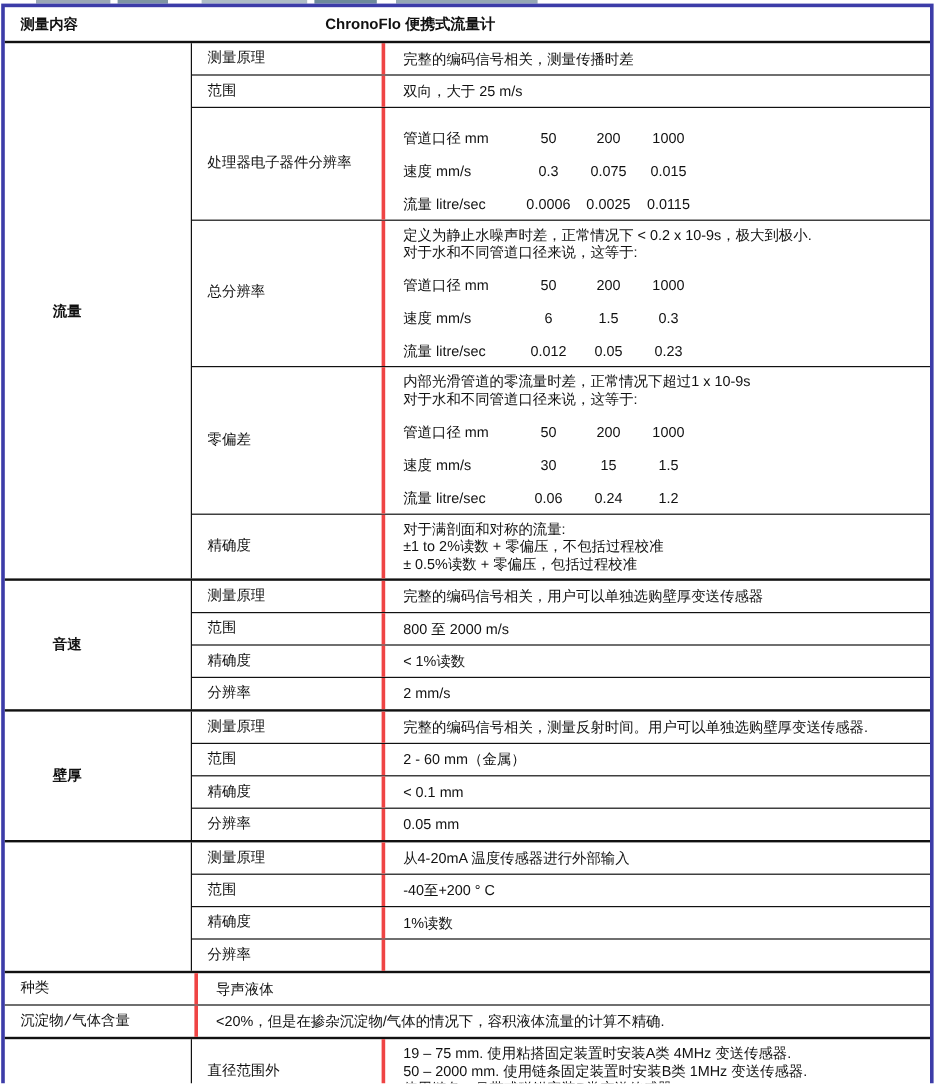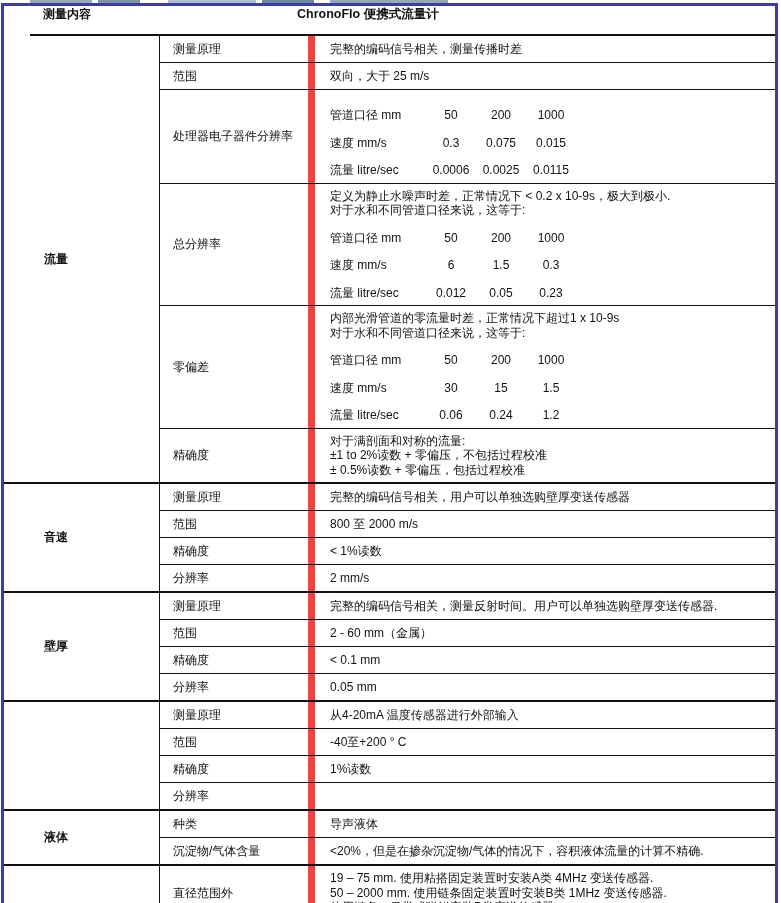--- a/index.html
+++ b/index.html
@@ -7,33 +7,33 @@
         font-family:"Liberation Sans","DejaVu Sans",sans-serif;font-size:12px;color:#111;}
   
   .artifact{position:absolute;top:0;height:4px;}
   .a1{left:30px;width:62px;background:#9aa7b5;}
   .a2{left:98px;width:42px;background:#7e95a3;}
   .a3{left:168px;width:88px;background:#aebdc6;}
   .a4{left:262px;width:52px;background:#6d8a9b;}
   .a5{left:330px;width:118px;background:#95a8b4;}
   .tbl{position:absolute;left:1px;top:3px;width:771px;min-height:888px;
        border:3px solid var(--accent,#3c3ca8);background:#fff;}
-  .hrow{position:relative;display:flex;min-height:28px;
-        border-bottom:2px solid #111;font-weight:bold;margin-left:26px;}
+  .hrow{position:relative;display:flex;align-items:center;min-height:28px;
+        border-bottom:2px solid #111;font-weight:bold;}
   .hcol1{padding-left:13px;}
   .htitle{position:absolute;left:267px;font-size:12.5px;}
   .group{display:flex;border-bottom:2px solid #111;}
   .group:last-child{border-bottom:none;}
   .glabel{width:115px;min-width:115px;border-right:1px solid #111;
           display:flex;align-items:center;padding-left:12px;font-weight:bold;margin-left:28px;}
   .grows{flex:1;display:flex;flex-direction:column;}
   .prow{display:flex;border-bottom:1px solid #111;}
   .prow:last-child{border-bottom:none;}
-  .pname{width:133px;min-width:133px;border-right:7px solid #ef4444;
-         display:flex;align-items:center;padding:4px 2px 4px 13px;line-height:14px;}
+  .pname{width:133px;min-width:133px;border-right:3px solid #ef4444;
+         display:flex;align-items:center;padding:4px 12px 4px 13px;line-height:14px;font-family:Liberation Mono, monospace;}
   .pval{flex:1;display:flex;align-items:center;padding:4px 8px 4px 15px;line-height:16px;}
   .prow.simple{min-height:26px;}
   .prow.multi .pval{display:block;padding-top:5px;padding-bottom:5px;line-height:14.5px;}
   .lines{white-space:pre-line;line-height:14.5px;}
   .trow{line-height:14.5px;white-space:nowrap;margin-top:13px;}
   .tl{display:inline-block;width:96px;}
   .tc{display:inline-block;width:50px;text-align:center;}
 </style>
 </head>
 <body>
@@ -161,21 +161,20 @@
           <div class="pname">精确度</div>
           <div class="pval">1%读数</div>
         </div>
         <div class="prow simple">
           <div class="pname">分辨率</div>
         </div>
       </div>
     </div>
 
     <div class="group">
-      <div class="glabel">液体</div>
       <div class="grows">
         <div class="prow simple">
           <div class="pname">种类</div>
           <div class="pval">导声液体</div>
         </div>
         <div class="prow simple">
           <div class="pname">沉淀物/气体含量</div>
           <div class="pval">&lt;20%，但是在掺杂沉淀物/气体的情况下，容积液体流量的计算不精确.</div>
         </div>
       </div>

